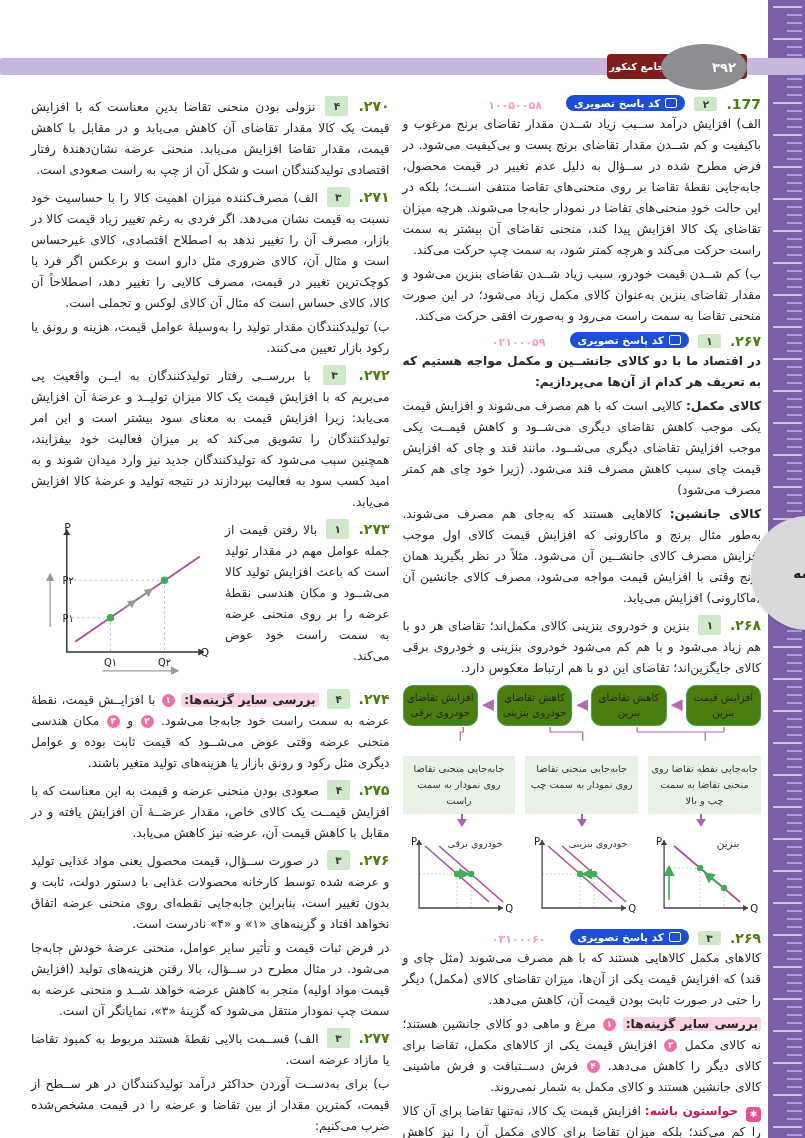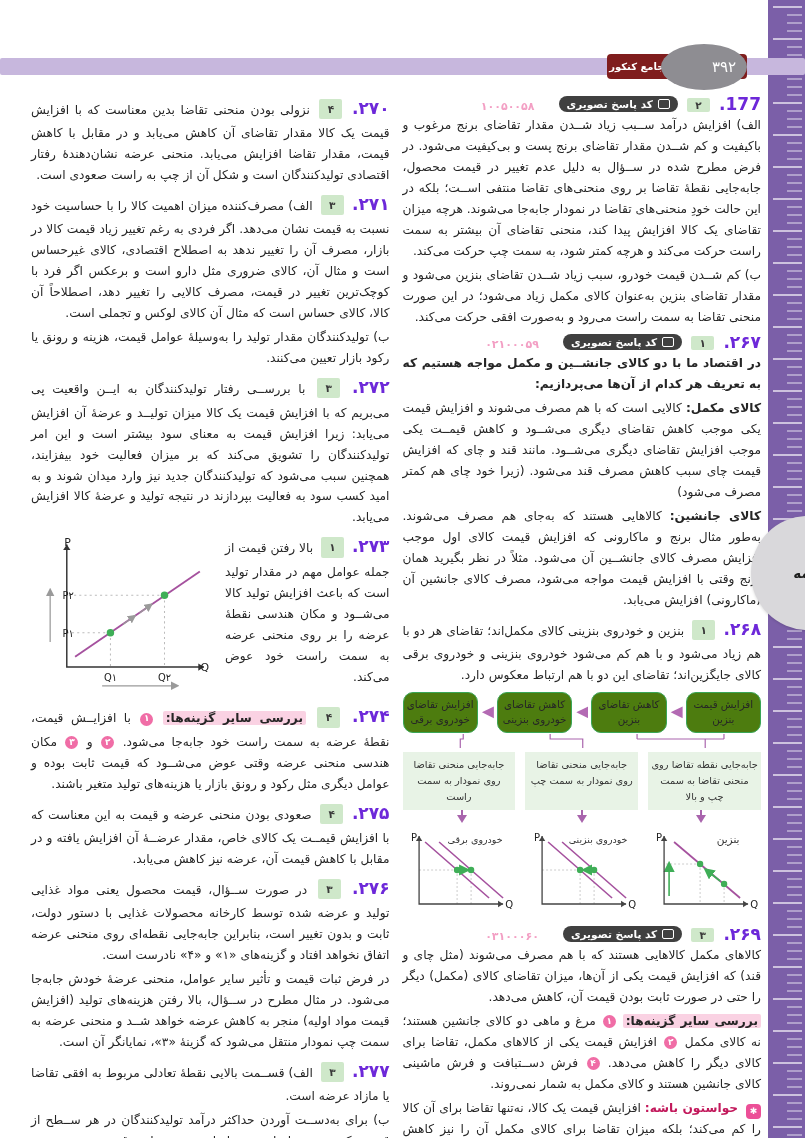--- a/index.html
+++ b/index.html
@@ -12,54 +12,54 @@
   
   .sidebar{position:absolute;top:0;right:0;width:37px;height:1138px;background:#7b5fa8;z-index:1;}
   .tick{height:2px;margin:6px 0 0 0;margin-right:3px;width:15px;background:rgba(255,255,255,.40);}
   .tick.long{width:29px;background:rgba(255,255,255,.62);}
   
   .ribbon{position:absolute;top:58px;left:0;width:805px;height:17px;background:#c7b7dd;border-radius:2px;z-index:2;}
   .title-bar{position:absolute;top:54px;right:58px;width:140px;height:25px;background:#7f1d1d;border-radius:4px;
     display:flex;align-items:center;justify-content:center;padding-right:44px;box-sizing:border-box;
     color:#fff;font-weight:bold;font-size:10px;z-index:3;}
   .page-circle{position:absolute;top:44px;right:58px;width:46px;height:46px;border-radius:50%;background:#8e8d92;
-    display:flex;align-items:center;justify-content:center;color:#fff;font-weight:normal;font-size:15px;z-index:4;padding-left:40px;}
+    display:flex;align-items:center;justify-content:center;color:#fff;font-weight:bold;font-size:13px;z-index:4;padding-left:40px;}
   
   .tab-circle{position:absolute;top:516px;right:-60px;width:114px;height:114px;border-radius:50%;background:#d9d8db;
     display:flex;align-items:center;z-index:5;box-shadow:0 1px 3px rgba(0,0,0,.15);}
   .tab-circle span{padding-right:12px;font-weight:bold;font-size:13.5px;color:#1c1c1c;}
   
   .content{position:absolute;top:94px;right:44px;left:31px;display:flex;direction:rtl;gap:13px;z-index:2;}
   .col{flex:1;min-width:0;}
   p{margin:0 0 3px 0;font-size:12.2px;line-height:1.72;text-align:justify;}
   .q{margin-bottom:4px;}
   .qhead{margin-bottom:1px;}
-  .qnum{font-weight:bold;font-size:17px;color:#6d28d9;}
+  .qnum{font-weight:bold;font-size:14px;color:#4d7c0f;}
   .ans{display:inline-block;min-width:15px;text-align:center;background:#cfe8ca;color:#3a3a3a;
     font-weight:bold;font-size:10.5px;border-radius:2px;padding:1px 4px;margin:0 4px;vertical-align:1px;}
-  .codeb{display:inline-flex;align-items:center;gap:5px;background:#404040;color:#fff;font-weight:bold;
+  .codeb{display:inline-flex;align-items:center;gap:5px;background:#1d4ed8;color:#fff;font-weight:bold;
     font-size:10.5px;border-radius:9px;padding:2px 8px;margin-left:3px;vertical-align:1px;}
   .scr{width:10px;height:8px;border:1.3px solid #fff;border-radius:2px;display:inline-block;}
   .coden{color:#f39fc4;font-weight:bold;font-size:11px;direction:ltr;display:inline-block;margin-right:16px;letter-spacing:.5px;}
   .bold{font-weight:bold;}
   .review{background:#fad2e3;font-weight:bold;padding:0 3px;border-radius:2px;}
   .optc{display:inline-flex;width:13px;height:13px;border-radius:50%;background:#f06da6;color:#fff;
     font-size:9px;align-items:center;justify-content:center;font-weight:bold;margin:0 2px;vertical-align:1px;}
   .star{display:inline-flex;width:15px;height:15px;border-radius:4px;background:#ec4f97;color:#fff;
     font-size:9px;align-items:center;justify-content:center;margin-left:4px;vertical-align:-2px;}
   .notelbl{color:#c2185b;font-weight:bold;}
   .formula{direction:ltr;text-align:center;font-size:13px;}
   
   .flowrow{display:flex;direction:rtl;align-items:stretch;gap:3px;margin:6px 0 0 0;}
   .fbox{flex:1;border:1.6px solid #3aa657;border-radius:10px;background:#4d7c0f;
     font-size:10.3px;line-height:1.5;text-align:center;padding:4px 2px;display:flex;align-items:center;justify-content:center;}
   .farr{align-self:center;width:13px;height:14px;background:#b36ab3;flex:none;
     clip-path:polygon(100% 8%, 8% 50%, 100% 92%);}
   .lblrow{display:flex;direction:rtl;gap:10px;margin-top:0;}
-  .lbox{flex:1;background:#e8f3e6;color:#333;font-size:9.8px;line-height:1.65;text-align:center;padding:5px 3px;}
+  .lbox{flex:1;background:#e8f3e6;color:#333;font-size:9.8px;line-height:1.65;text-align:center;padding:5px 3px;margin-top:11px;}
   .arow{display:flex;direction:rtl;}
   .arow .cell{flex:1;display:flex;flex-direction:column;align-items:center;}
   .stem{width:2px;height:5px;background:#a964ad;}
   .darr{width:0;height:0;border:5px solid transparent;border-top:8px solid #a964ad;}
   .grow{display:flex;direction:rtl;gap:8px;align-items:flex-end;}
   .grow svg{flex:1;}
   
   .supply{float:left;width:188px;margin:2px 6px 2px 0;}
   .clear{clear:both;}
   svg text{font-family:"DejaVu Sans",sans-serif;}
@@ -480,20 +480,20 @@
         <span class="ans">۳</span>
         <span>در صورت ســؤال، قیمت محصول یعنی مواد غذایی تولید و عرضه شده توسط کارخانه محصولات غذایی با دستور دولت، ثابت و بدون تغییر است، بنابراین جابه‌جایی نقطه‌ای روی منحنی عرضه اتفاق نخواهد افتاد و گزینه‌های «۱» و «۴» نادرست است.</span>
       </p>
       <p>در فرض ثبات قیمت و تأثیر سایر عوامل، منحنی عرضهٔ خودش جابه‌جا می‌شود. در مثال مطرح در ســؤال، بالا رفتن هزینه‌های تولید (افزایش قیمت مواد اولیه) منجر به کاهش عرضه خواهد شــد و منحنی عرضه به سمت چپ نمودار منتقل می‌شود که گزینهٔ «۳»، نمایانگر آن است.</p>
     </div>
 
     <div class="q">
       <p>
         <span class="qnum">۲۷۷.</span>
         <span class="ans">۳</span>
-        <span>الف) قســمت بالایی نقطهٔ تعادلی مربوط به افقی تقاضا یا مازاد عرضه است.</span>
+        <span>الف) قســمت بالایی نقطهٔ هستند مربوط به کمبود تقاضا یا مازاد عرضه است.</span>
       </p>
       <p>ب) برای به‌دســت آوردن حداکثر درآمد تولیدکنندگان در هر ســطح از قیمت، کمترین مقدار از بین تقاضا و عرضه را در قیمت مشخص‌شده ضرب می‌کنیم:</p>
       <p class="formula">۲۰۰ × ۳۵۰ = ۷۰,۰۰۰</p>
       <p>ج) به طور کلی در قیمت‌های بالای نقطهٔ تعادلی، عامل کاهش قیمت یا رکود، بازار را به حالت تعادل برمی‌گرداند.</p>
     </div>
   </div>
 </div>
 
 </body></html>

